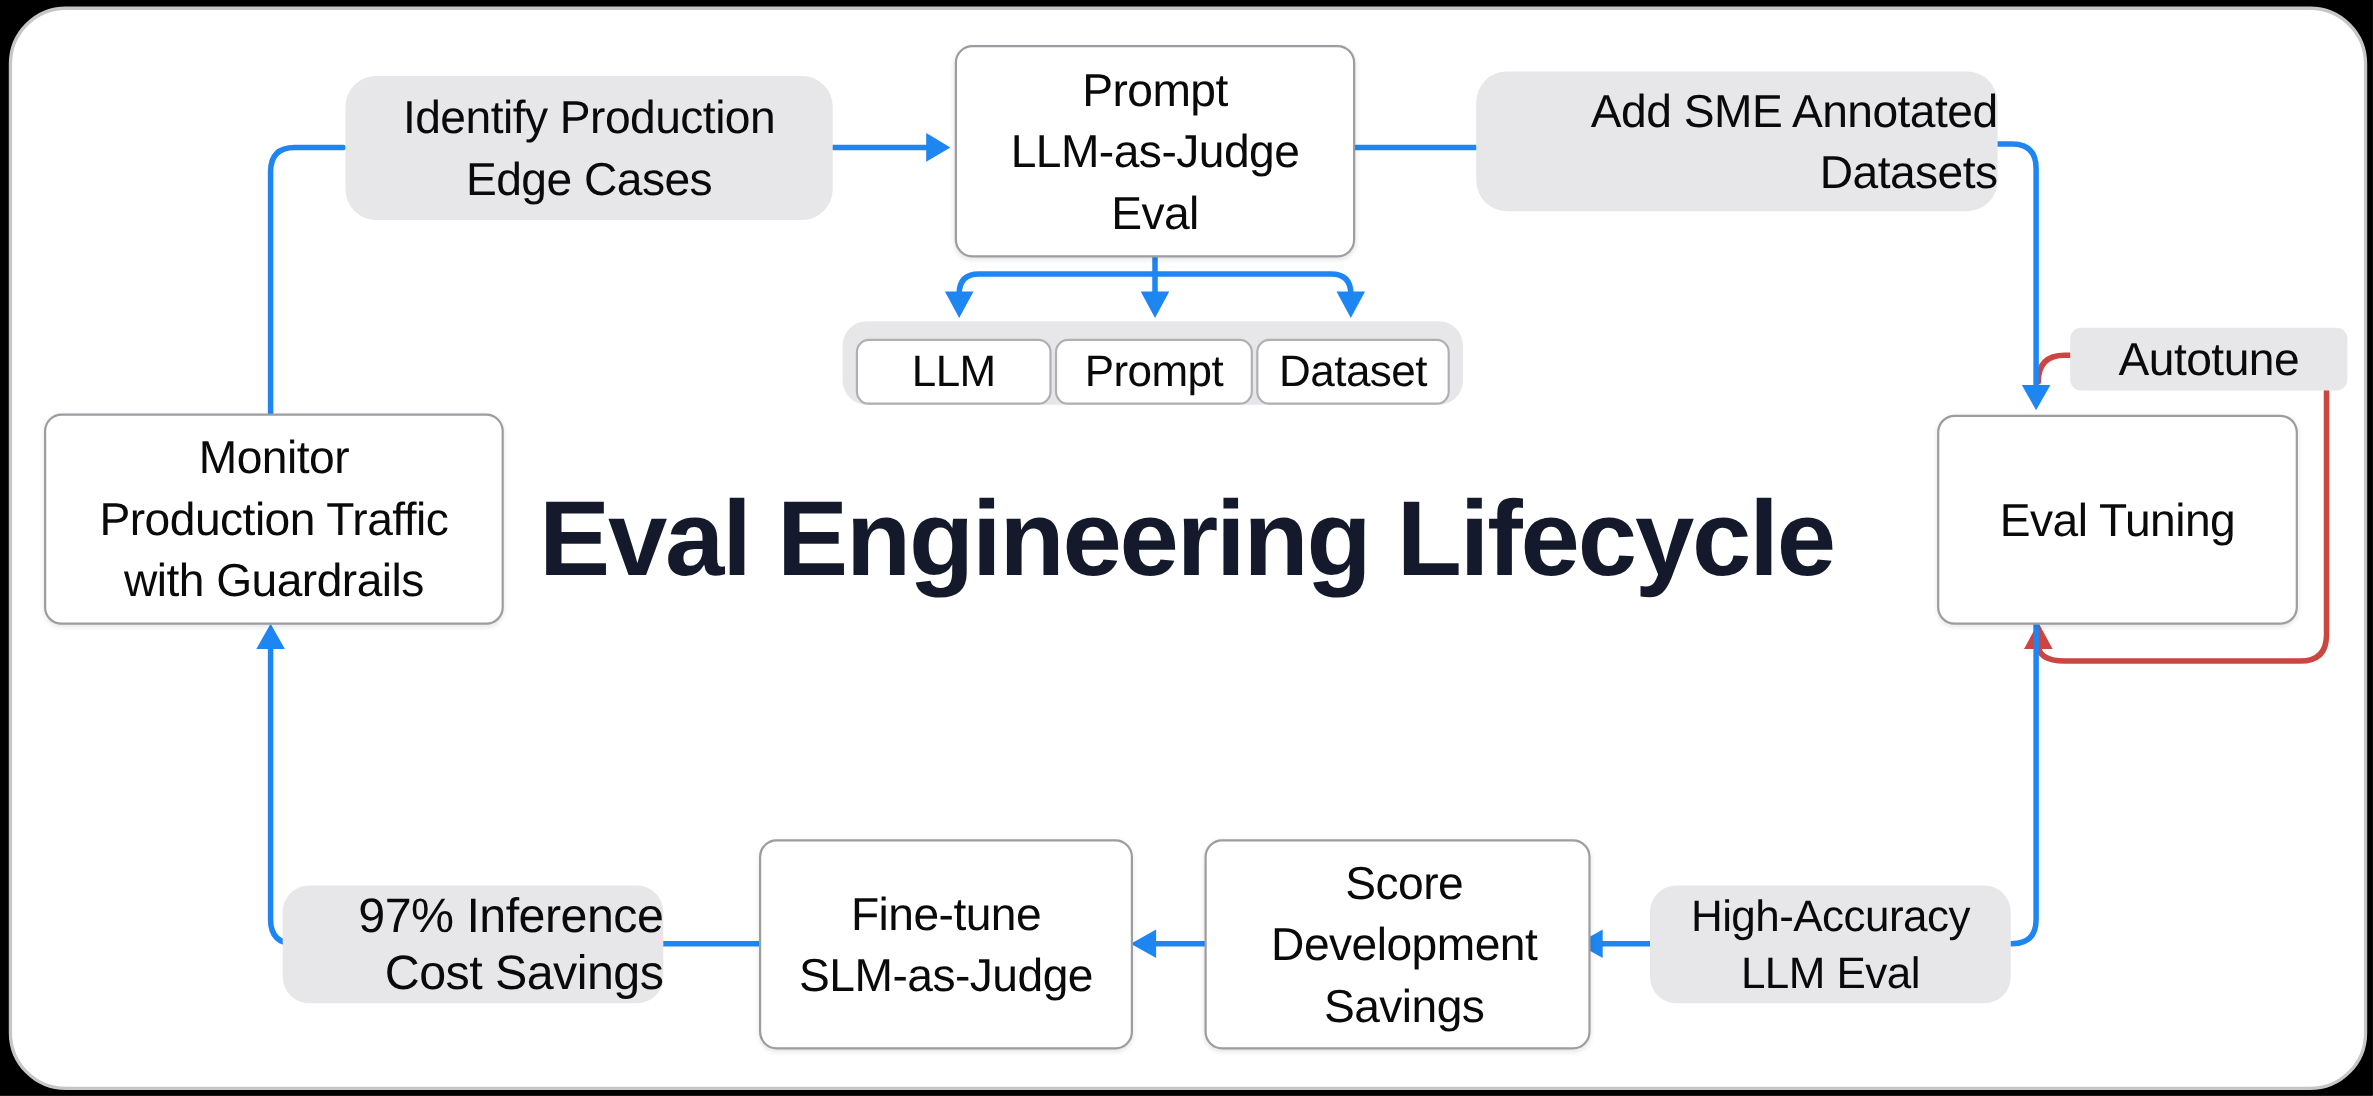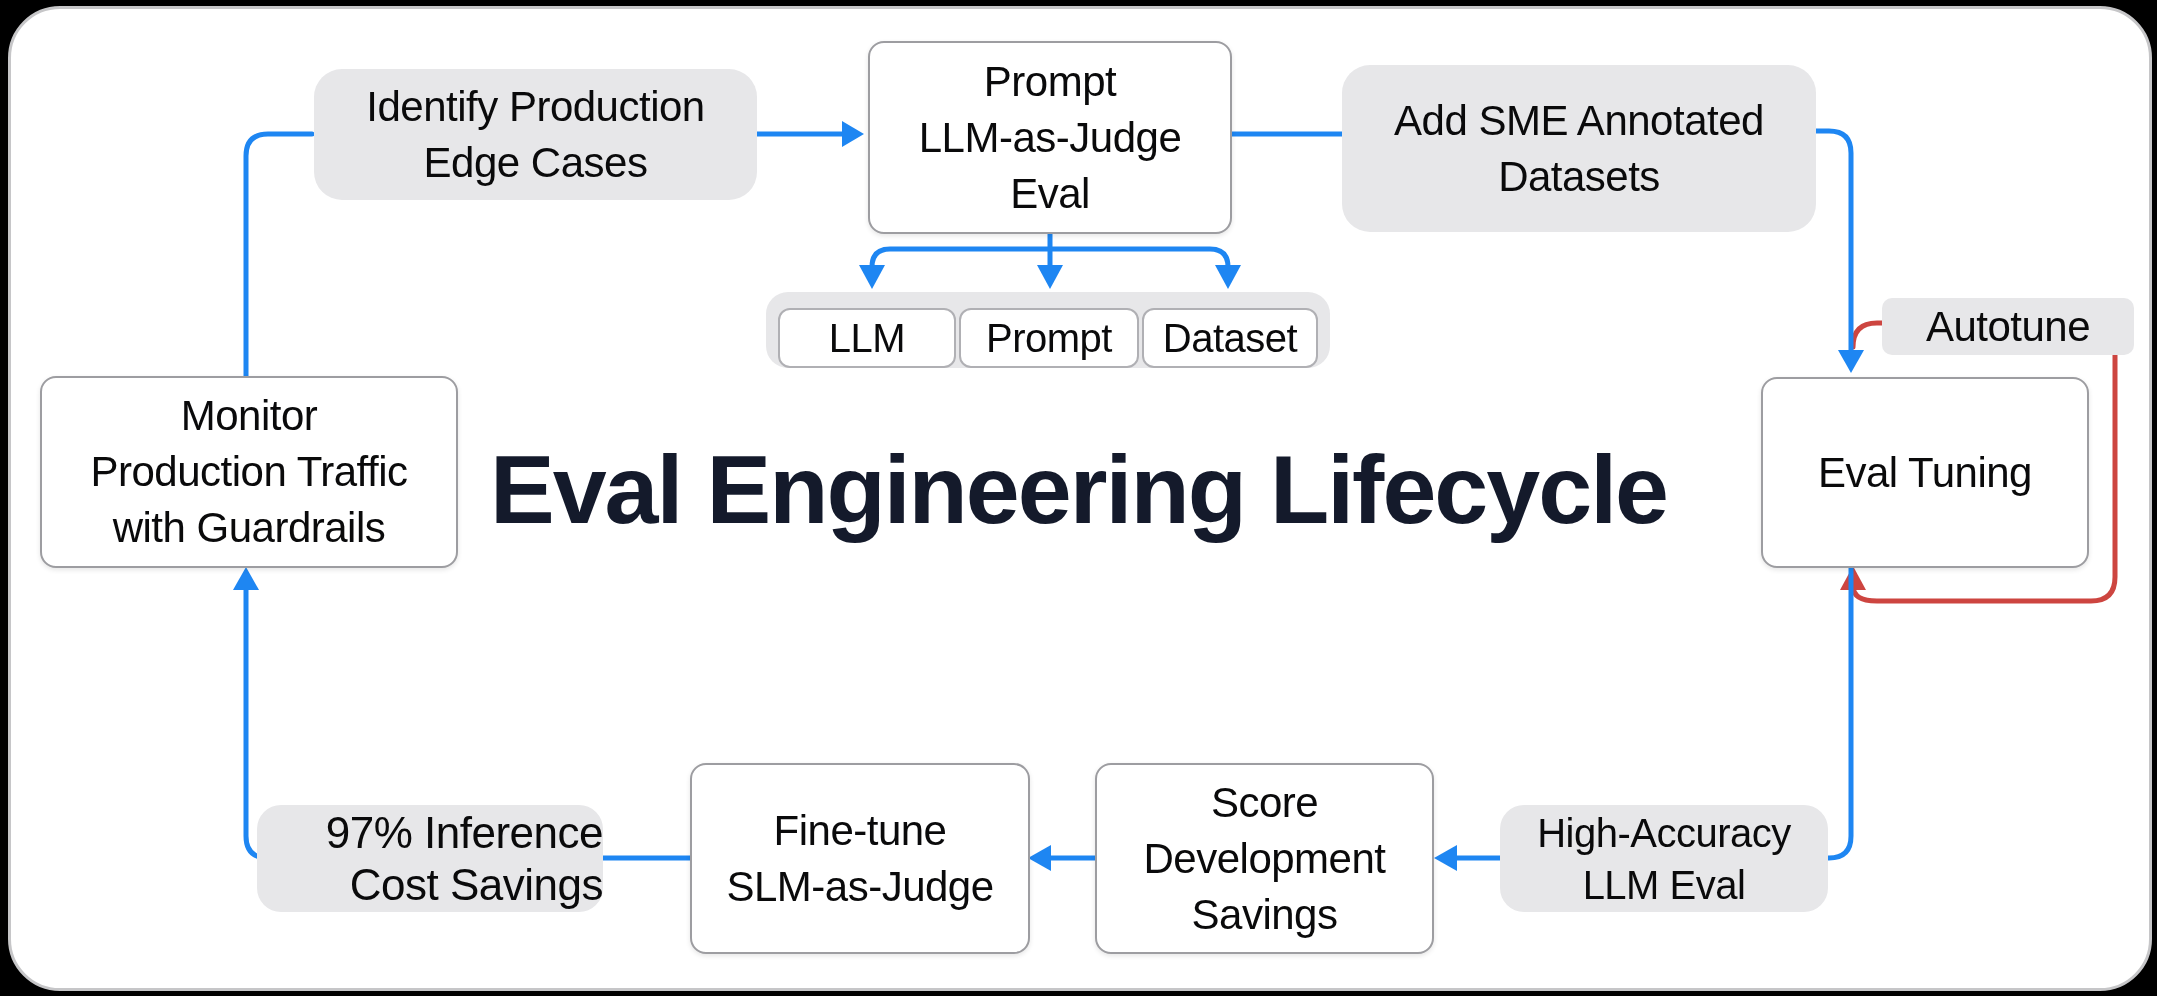--- a/index.html
+++ b/index.html
@@ -12,29 +12,29 @@
         text-align:center;color:#0a0a0b;font-size:42px;font-weight:500;line-height:56px;letter-spacing:-0.5px;}
   .white{background:#fff;border:2px solid var(--box-border,#9d9da1);border-radius:16px;
          box-shadow:0 2px 5px rgba(0,0,0,.10);}
   .gray{background:var(--pill-gray,#e7e7e9);border-radius:28px;}
   .title{position:absolute;left:0;top:434px;width:2157px;text-align:center;z-index:2;
          font-size:97px;font-weight:700;letter-spacing:-2px;color:var(--title-color,#141a2b);}
   
   .n-monitor{left:40px;top:376px;width:414px;height:188px;}
   .n-identify{left:314px;top:69px;width:443px;height:131px;text-align:right;}
   .n-create{left:868px;top:41px;width:360px;height:189px;}
-  .n-addsme{left:1342px;top:65px;width:474px;height:167px;}
+  .n-addsme{left:1342px;top:65px;width:474px;height:127px;align-items:flex-end;}
   .n-bundle{left:766px;top:292px;width:564px;height:76px;border-radius:22px;flex-direction:row;
             justify-content:space-between;padding:0;box-sizing:border-box;padding-left:12px;padding-right:12px;align-items:flex-end;}
   .chip{display:flex;align-items:center;justify-content:center;height:56px;background:#fff;
         border:2px solid #b0b0b4;border-radius:12px;font-size:40px;font-weight:500;color:#0a0a0b;}
   .chip-1{width:174px;}.chip-2{width:176px;}.chip-3{width:172px;}
   .n-autotune{left:1882px;top:298px;width:252px;height:57px;border-radius:10px;font-size:42px;}
   .n-evaltuning{left:1724px;top:377px;width:324px;height:187px;margin-left:37px;}
-  .n-score{left:1095px;top:763px;width:335px;height:187px;}
+  .n-score{left:1095px;top:763px;width:335px;height:187px;padding-left:12px;}
   .n-finetune{left:690px;top:763px;width:336px;height:187px;}
   .n-highacc{left:1500px;top:805px;width:328px;height:107px;border-radius:24px;font-size:40px;line-height:52px;text-align:right;}
   .n-savings{left:257px;top:805px;width:346px;height:107px;border-radius:24px;font-size:44px;line-height:52px;align-items:flex-end;}
   .ln{display:block;}
   path{fill:none;stroke-width:5px;stroke-linecap:round;}
   .blue{stroke:var(--arrow-blue,#1e86f2);}
   .red{stroke:var(--arrow-red,#cd4540);}
   polygon.blue{fill:var(--arrow-blue,#1e86f2);stroke:none;}
   polygon.red{fill:var(--arrow-red,#cd4540);stroke:none;}
 </style>

